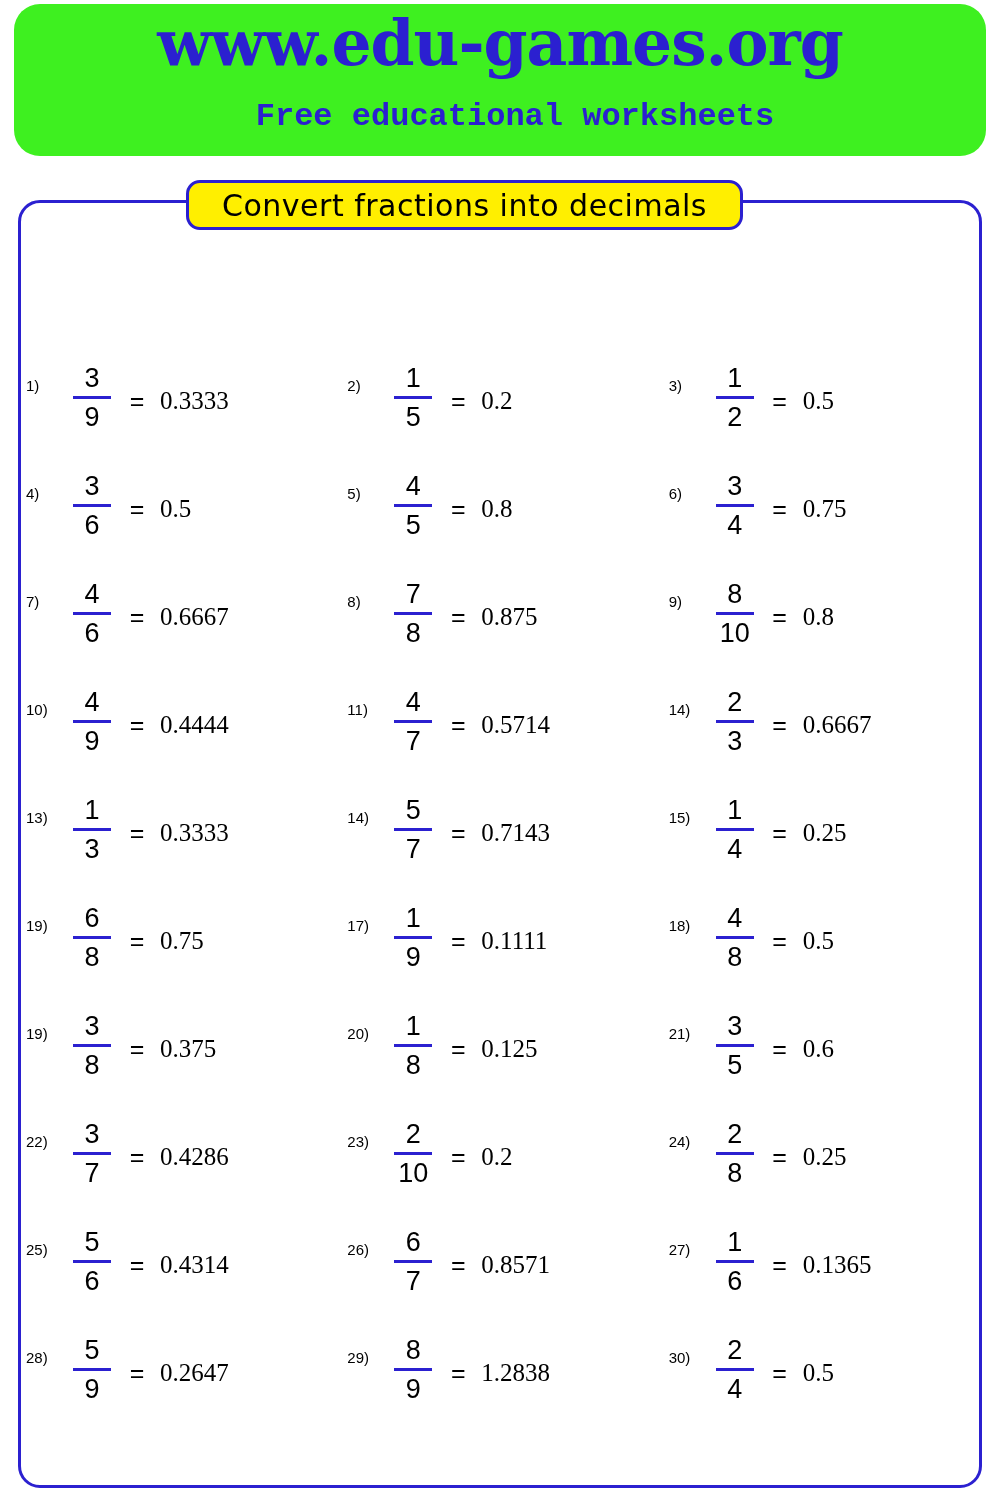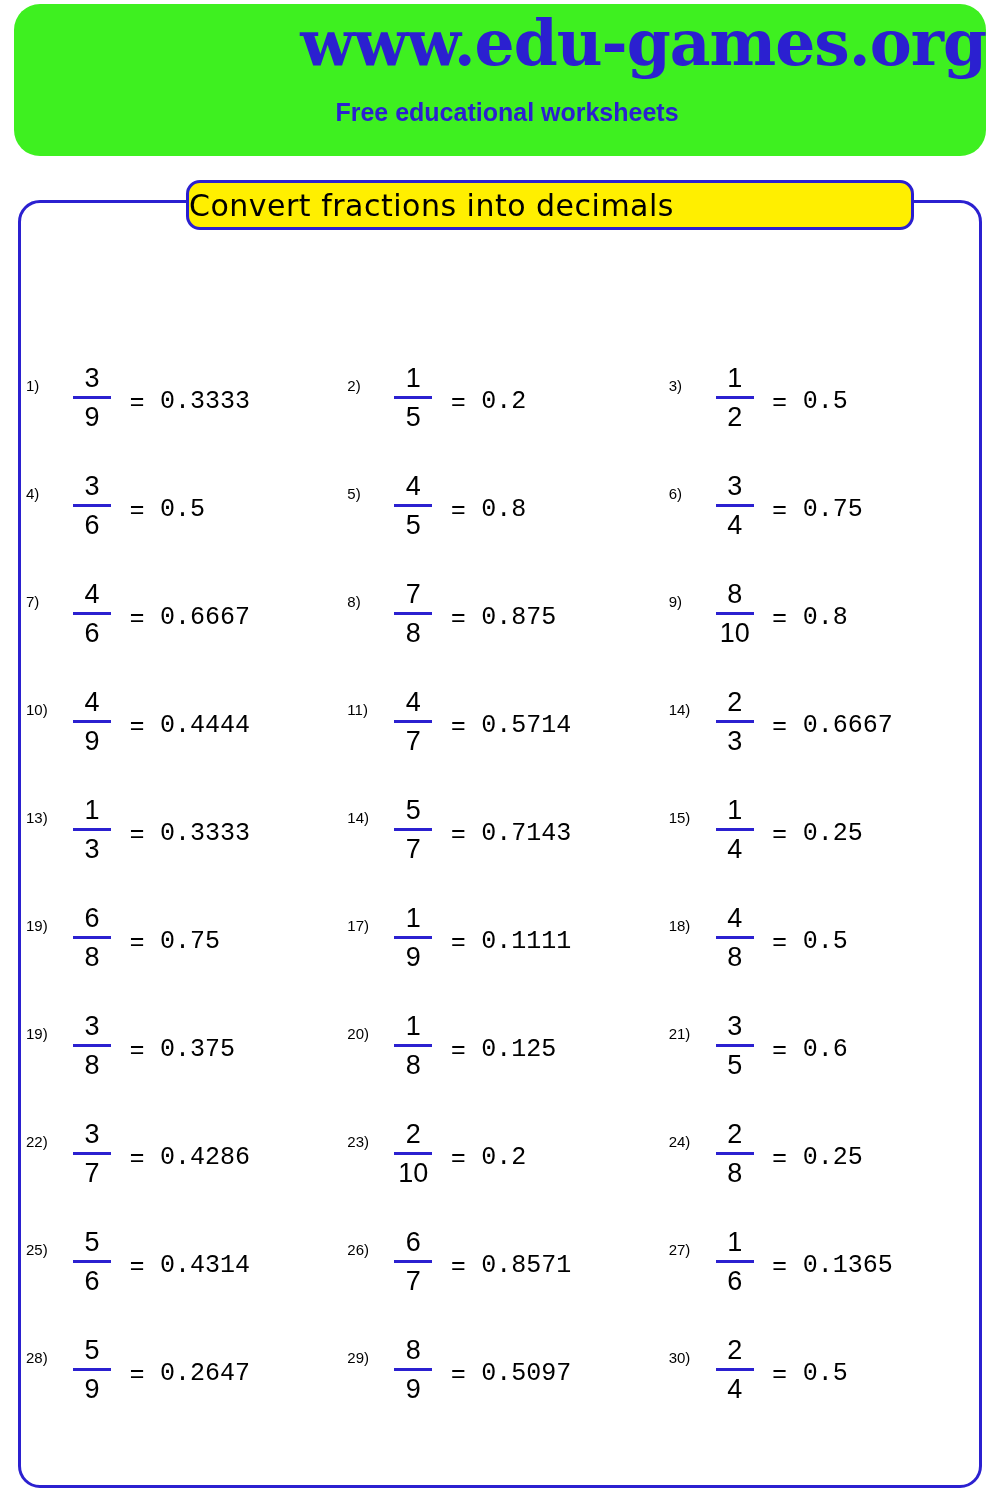--- a/index.html
+++ b/index.html
@@ -30,37 +30,37 @@
     height: 152px;
     background: #3ef020;
     border-radius: 26px;
     box-sizing: border-box;
   }
   .banner-title {
     position: absolute;
     left: 0;
     top: 2px;
     width: 100%;
-    text-align: right;
+    text-align: center;
     font-family: "DejaVu Serif", serif;
     font-weight: bold;
     font-size: 63px;
     color: #2b20d0;
     letter-spacing: -1px;
     white-space: nowrap;
   }
   .banner-sub {
     position: absolute;
-    left: 7px;
+    left: 15px;
     top: 94px;
     width: 100%;
     text-align: center;
-    font-family: Liberation Sans, sans-serif;
+    font-family: Liberation Mono, monospace;
     font-weight: bold;
-    font-size: 25px;
+    font-size: 32px;
     color: #2b20d0;
   }
 
   
   .sheet {
     position: absolute;
     left: 18px;
     top: 200px;
     width: 964px;
     height: 1288px;
@@ -68,29 +68,29 @@
     border-radius: 22px;
     box-sizing: border-box;
     background: #ffffff;
   }
 
   
   .title-pill {
     position: absolute;
     left: 186px;
     top: 180px;
-    width: 728px;
+    width: 557px;
     height: 50px;
     background: #ffef00;
     border: 3px solid #2b20d0;
     border-radius: 14px;
     box-sizing: border-box;
     display: flex;
     align-items: center;
-    justify-content: flex-start;
+    justify-content: center;
     z-index: 5;
   }
   .title-pill span {
     font-family: "DejaVu Sans", sans-serif;
     font-size: 30px;
     color: #000000;
     letter-spacing: 0.5px;
     white-space: nowrap;
   }
 
@@ -147,21 +147,21 @@
   .eq {
     font-family: "Liberation Sans", sans-serif;
     font-size: 25px;
     color: #000000;
     margin-top: 32px;
     width: 34px;
     flex: 0 0 34px;
     text-align: center;
   }
   .ans {
-    font-family: Liberation Mono, monospace;
+    font-family: Liberation Serif, serif;
     font-size: 25px;
     color: #000000;
     margin-top: 32px;
     margin-left: 6px;
     white-space: nowrap;
   }
 </style>
 </head>
 <body>
 
@@ -460,21 +460,21 @@
         <div class="ans">0.2647</div>
       </div>
       <div class="item">
         <div class="idx">29)</div>
         <div class="frac">
           <div class="num">8</div>
           <div class="bar"></div>
           <div class="den">9</div>
         </div>
         <div class="eq">=</div>
-        <div class="ans">0.5097</div>
+        <div class="ans">1.2838</div>
       </div>
       <div class="item">
         <div class="idx">30)</div>
         <div class="frac">
           <div class="num">2</div>
           <div class="bar"></div>
           <div class="den">4</div>
         </div>
         <div class="eq">=</div>
         <div class="ans">0.5</div>

